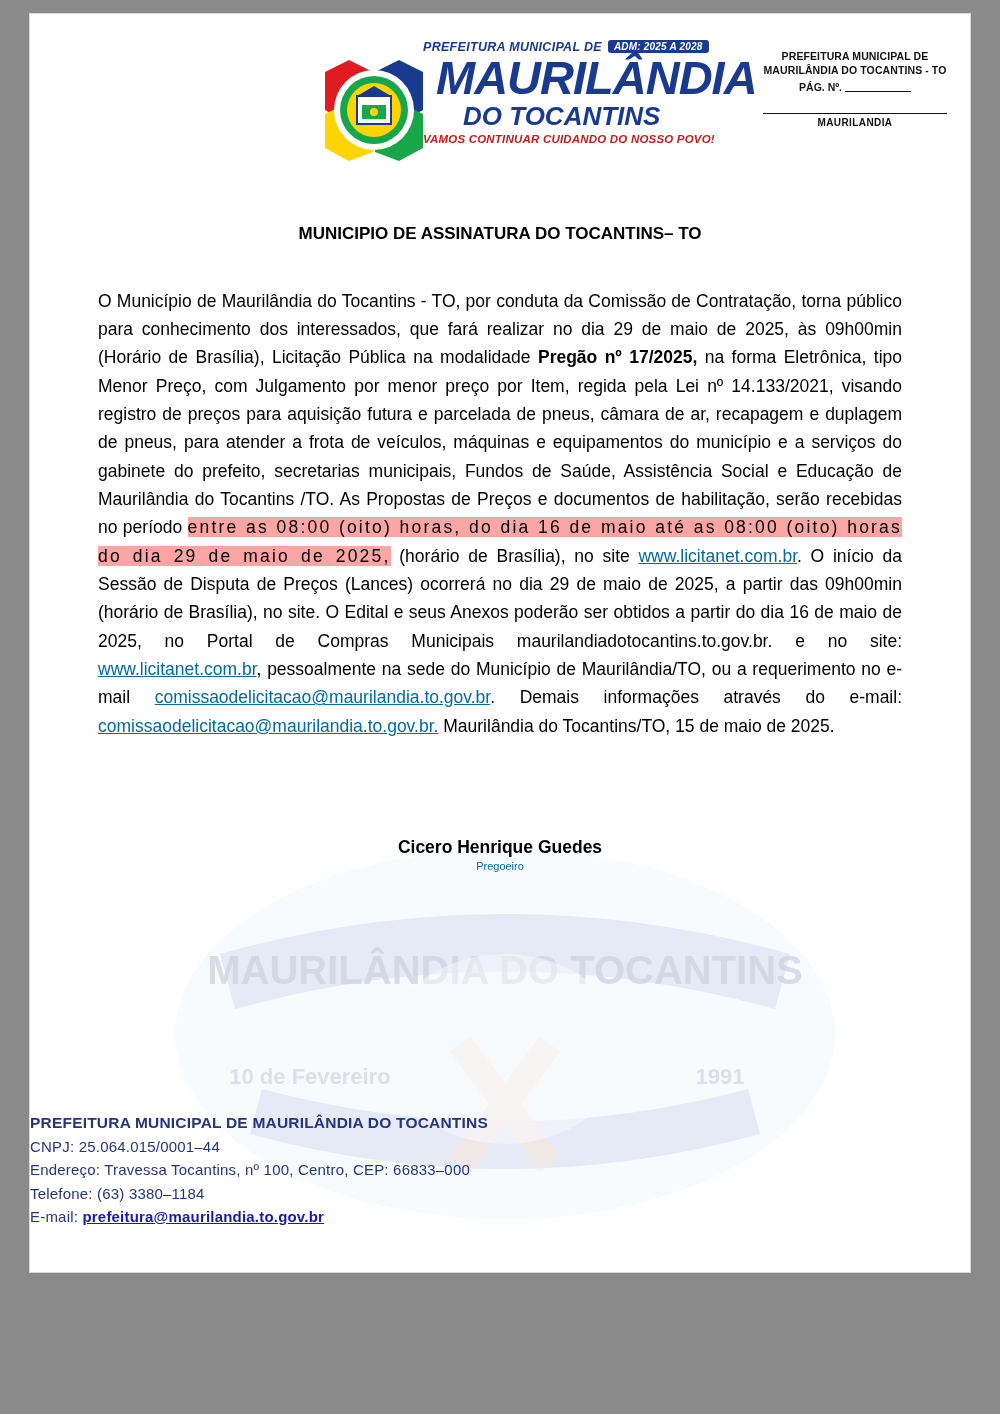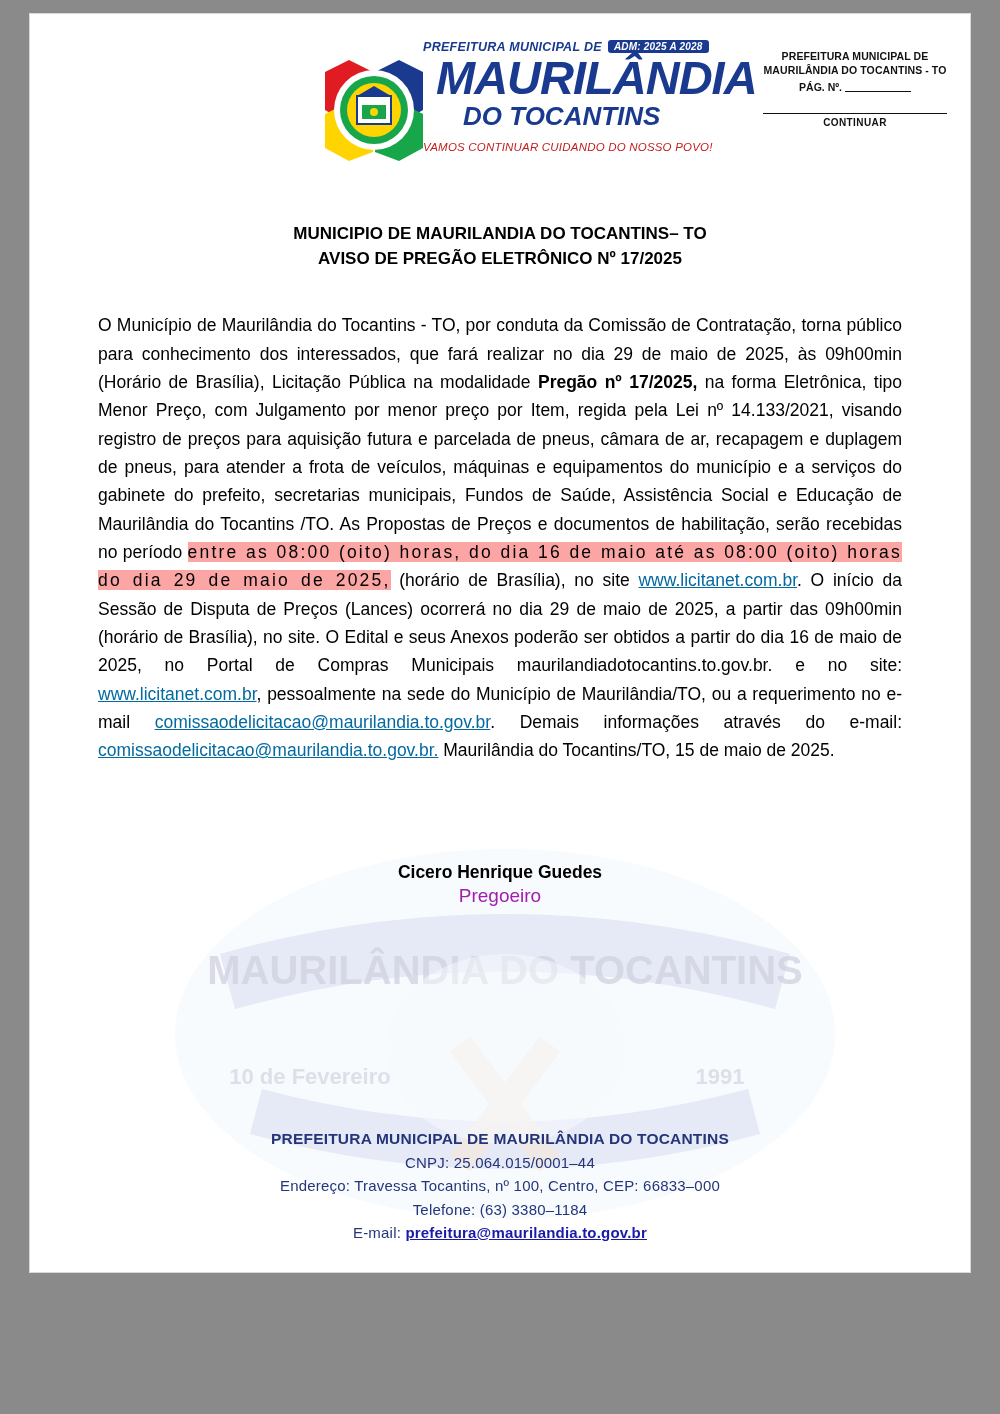--- a/index.html
+++ b/index.html
@@ -88,24 +88,24 @@
     font-style: italic;
     color: #1a3a8f;
     line-height: 1;
     margin-top: 2px;
     letter-spacing: 0;
     white-space: nowrap;
     margin-left: 40px;
   }
   .lt-slogan {
     font-size: 11.5px;
-    font-weight: normal;
+    font-weight: bold;
     font-style: italic;
     color: #c21d1d;
-    margin-top: 12px;
+    margin-top: 4px;
     letter-spacing: .2px;
     white-space: nowrap;
   }
 
   .stamp-box {
     position: absolute;
     right: 15px;
     top: 36px;
     width: 200px;
     text-align: center;
@@ -180,44 +180,43 @@
     position: relative;
     z-index: 3;
   }
   .sig-name {
     font-size: 17.5px;
     font-weight: bold;
     color: #000;
     line-height: 1.3;
   }
   .sig-role {
-    font-size: 19px;
-    color: #a21caf;
+    font-size: 11px;
+    color: #0369a1;
     line-height: 1.3;
   }
 
   
   .watermark {
     position: absolute;
     left: 130px;
     top: 820px;
     width: 690px;
     height: 400px;
     opacity: .30;
     z-index: 1;
     pointer-events: none;
   }
 
   
   .footer {
     position: absolute;
     left: 0;
     right: 0;
-    bottom: 28px;
-    text-align: center;
+    bottom: 44px;
     color: #25357a;
     z-index: 3;
   }
   .footer div {
     font-size: 15px;
     line-height: 1.55;
     letter-spacing: .2px;
   }
   .footer .f-title { font-weight: bold; font-size: 15.5px; }
   .footer a, .footer .mail {
@@ -260,27 +259,26 @@
     </div>
 
     <div class="stamp-box">
       <div class="stamp-line">PREFEITURA MUNICIPAL DE</div>
       <div class="stamp-line">MAURILÂNDIA DO TOCANTINS - TO</div>
       <div class="stamp-pag">
         <span>PÁG. Nº.</span>
         <span class="blank"></span>
       </div>
       <div class="stamp-rule"></div>
-      <div class="stamp-assin">CONTINUAR</div>
+      <div class="stamp-assin">MAURILANDIA</div>
     </div>
   </div>
 
   <div class="doc-title">
-    <div>MUNICIPIO DE MAURILANDIA DO TOCANTINS– TO</div>
-    <div>AVISO DE PREGÃO ELETRÔNICO Nº 17/2025</div>
+    <div>MUNICIPIO DE ASSINATURA DO TOCANTINS– TO</div>
   </div>
 
   <div class="body-wrap">
     <p class="body-text"><span>O Município de Maurilândia do Tocantins - TO, por conduta da Comissão de Contratação, torna público para conhecimento dos interessados, que fará realizar no dia 29 de maio de 2025, às 09h00min (Horário de Brasília), Licitação Pública na modalidade </span><span class="b">Pregão nº 17/2025,</span><span> na forma Eletrônica, tipo Menor Preço, com Julgamento por menor preço por Item, regida pela Lei nº 14.133/2021, visando registro de preços para aquisição futura e parcelada de pneus, câmara de ar, recapagem e duplagem de pneus, para atender a frota de veículos, máquinas e equipamentos do município e a serviços do gabinete do prefeito, secretarias municipais, Fundos de Saúde, Assistência Social e Educação de Maurilândia do Tocantins /TO. As Propostas de Preços e documentos de habilitação, serão recebidas no período </span><span class="sp hl-a">entre as 08:00 (oito) horas, do dia 16 de maio até as 08:00 (oito) horas do dia 29 de maio de 2025,</span><span> (horário de Brasília), no site </span><span class="lnk">www.licitanet.com.br</span><span>.   O início da Sessão de Disputa de Preços (Lances) ocorrerá no dia 29 de maio de 2025, a partir das 09h00min (horário de Brasília), no site. O Edital e seus Anexos poderão ser obtidos a partir do dia 16 de maio de 2025, no Portal de Compras Municipais maurilandiadotocantins.to.gov.br. e no site: </span><span class="lnk">www.licitanet.com.br</span><span>, pessoalmente na sede do Município de Maurilândia/TO, ou a requerimento no e-mail </span><span class="lnk">comissaodelicitacao@maurilandia.to.gov.br</span><span>. Demais informações através do e-mail:    </span><span class="lnk">comissaodelicitacao@maurilandia.to.gov.br.</span><span>   Maurilândia do Tocantins/TO, 15 de maio de 2025.</span></p>
   </div>
 
   <div class="signature">
     <div class="sig-name">Cicero Henrique Guedes</div>
     <div class="sig-role">Pregoeiro</div>
   </div>

